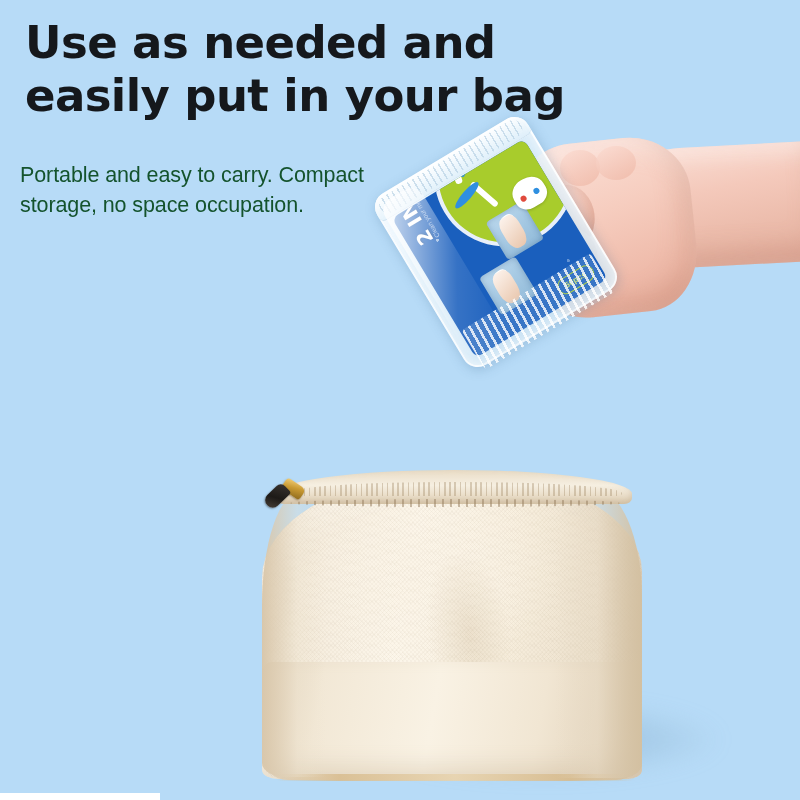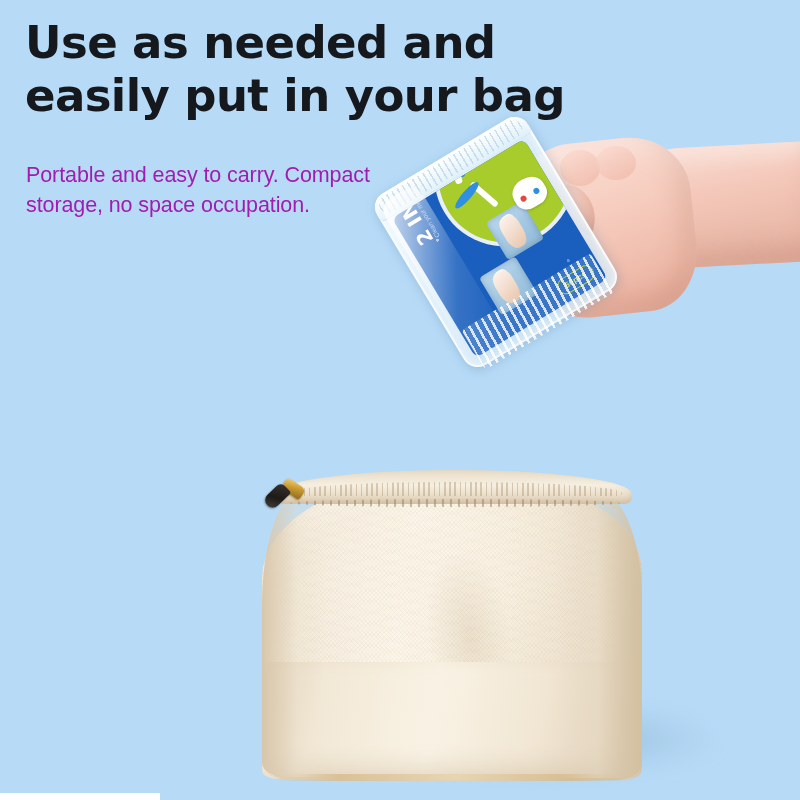--- a/index.html
+++ b/index.html
@@ -15,23 +15,23 @@
 
   
   .headline{
     position:absolute;left:25px;top:16px;width:620px;
     font-size:45px;line-height:53px;font-weight:700;
     color:#15181c;letter-spacing:-0.6px;
     font-family:"DejaVu Sans","Liberation Sans",sans-serif;
     white-space:pre-line;
   }
   .subtitle{
-    position:absolute;left:26px;top:160px;width:460px;
+    position:absolute;left:20px;top:160px;width:460px;
     font-size:21.5px;line-height:30px;font-weight:400;
-    color:#a21caf;letter-spacing:-0.1px;
+    color:#14532d;letter-spacing:-0.1px;
     white-space:pre-line;
   }
 
   
   .bag-shadow{
     position:absolute;left:300px;top:690px;width:420px;height:110px;
     background:radial-gradient(ellipse 55% 45% at 58% 45%,
         rgba(120,160,195,.55) 0%, rgba(130,170,200,.30) 45%,
         rgba(150,185,215,0) 78%);
     filter:blur(10px);

